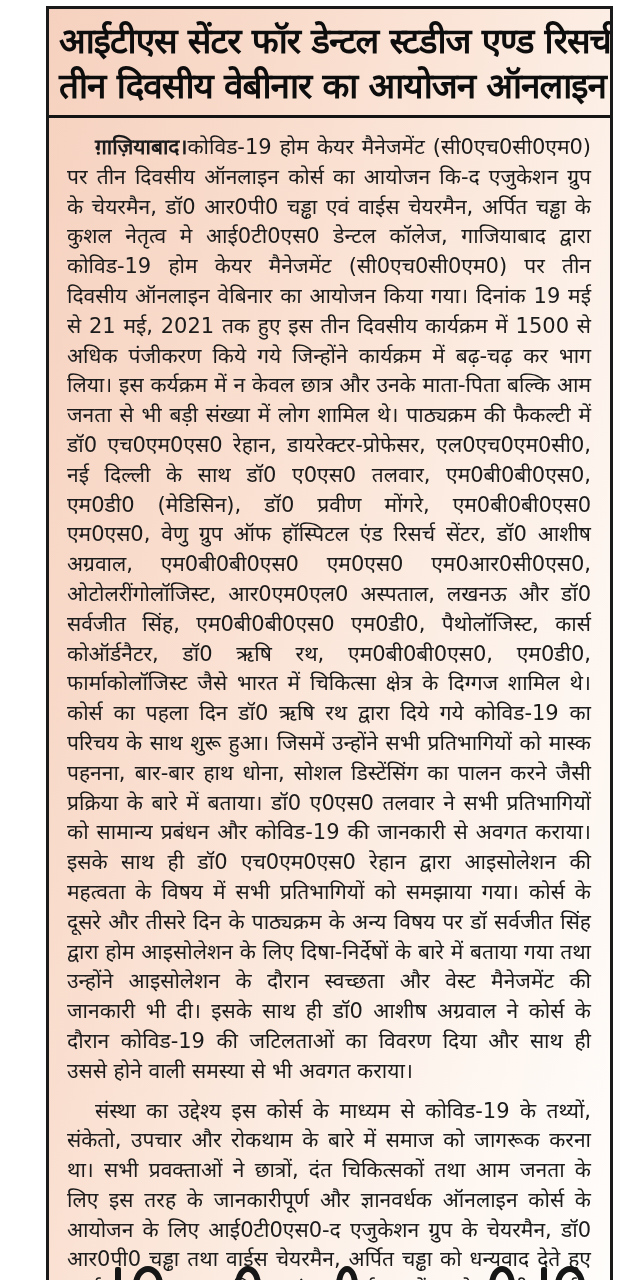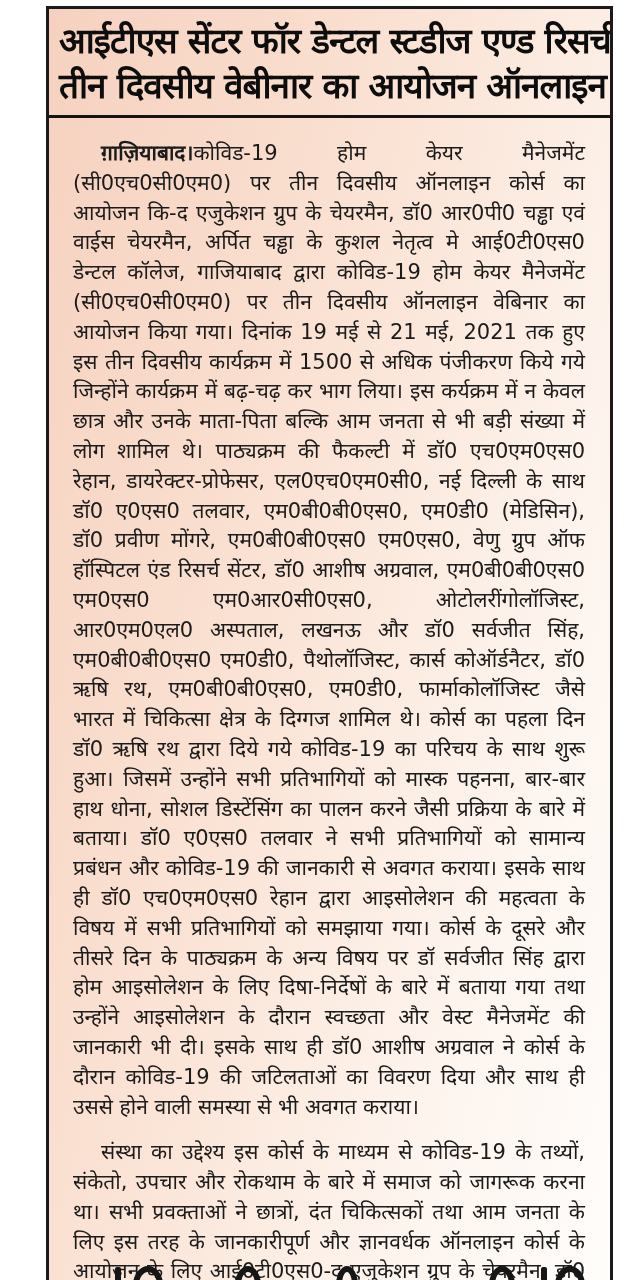--- a/index.html
+++ b/index.html
@@ -40,21 +40,21 @@
     letter-spacing: -1px;
     white-space: nowrap;
   }
   .article-body {
     padding: 5px 9px 0 8px;
     color: #1b1b1b;
     font-size: 21px;
     line-height: 29.8px;
     text-align: justify;
   }
-  .para { margin: 16px; text-indent: 28px; }
+  .para { margin: 10px; text-indent: 28px; }
   .dateline { font-weight: 700; }
   
   .next-headline {
     position: absolute;
     left: 0; right: 0; bottom: 0;
     height: 17px;
     overflow: hidden;
   }
   .frag-arc {
     position: absolute;

